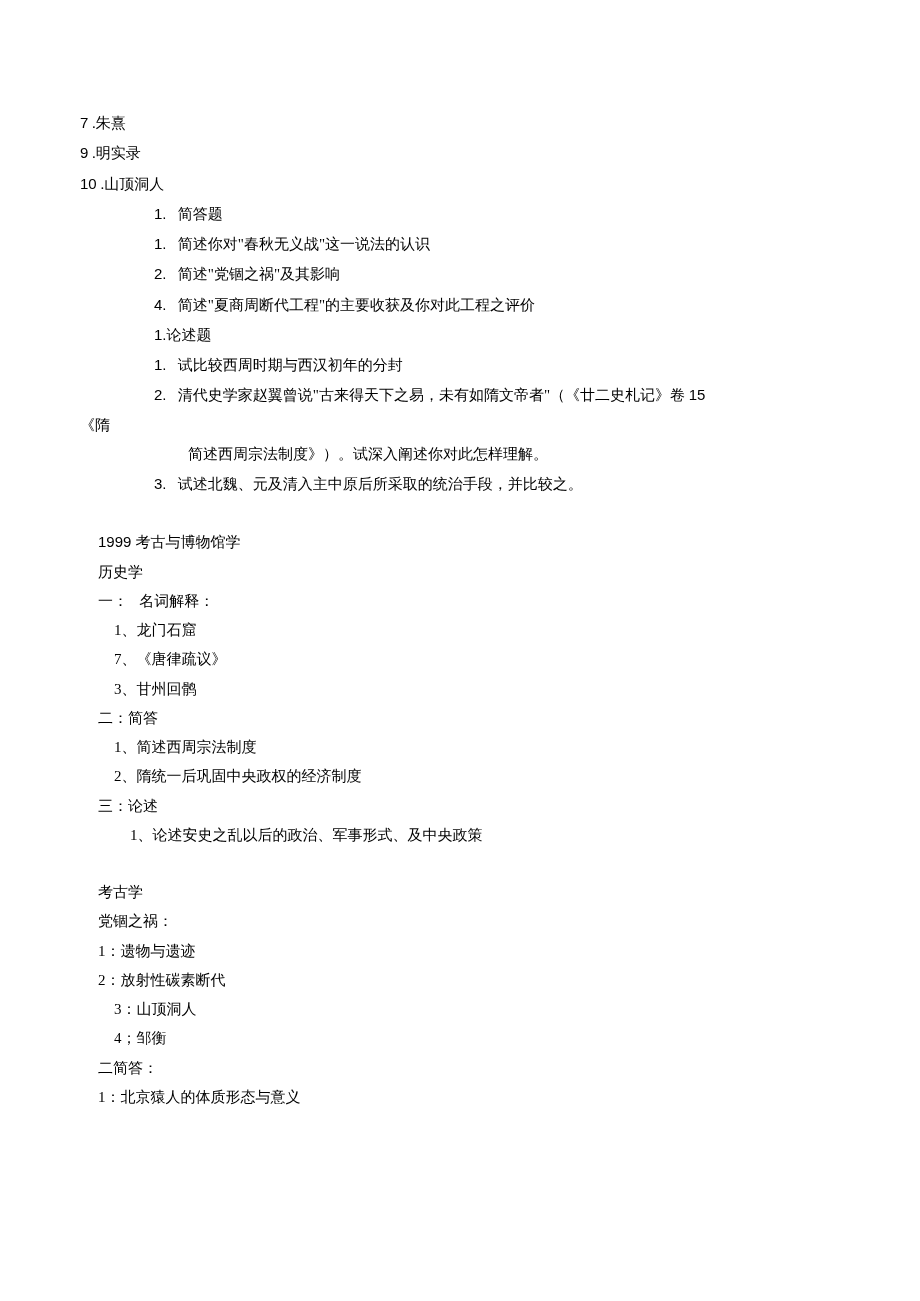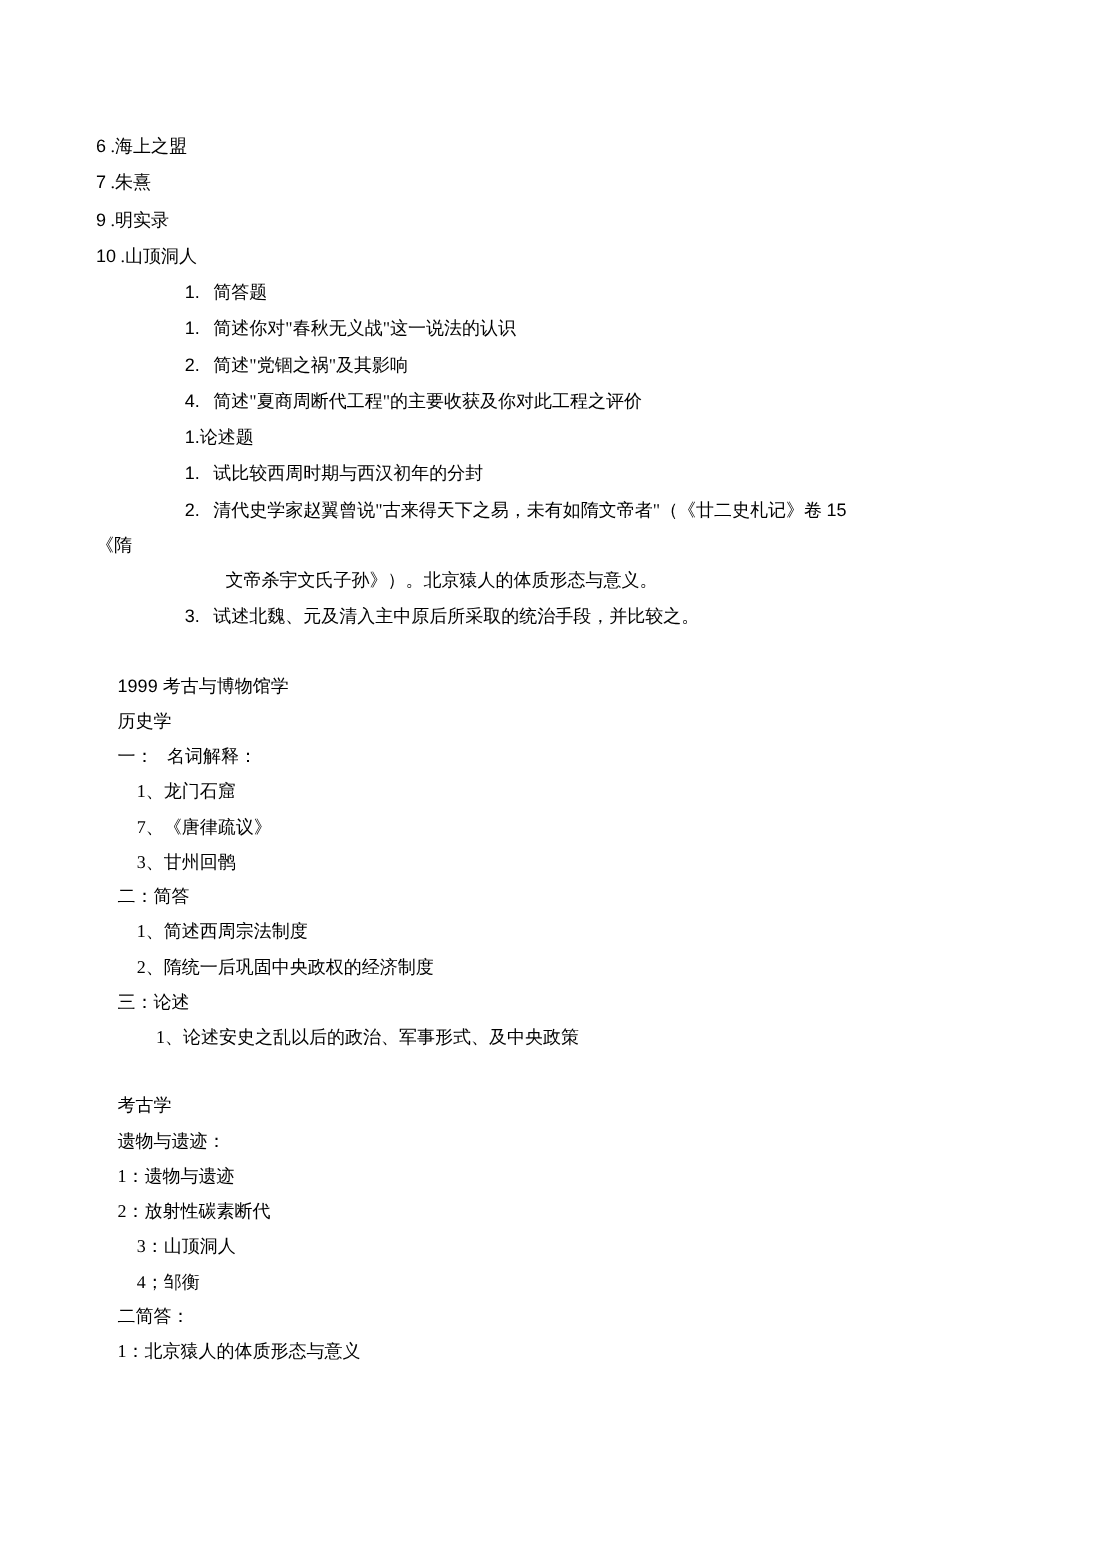--- a/index.html
+++ b/index.html
@@ -27,56 +27,55 @@
   .indent-sub { padding-left: 34px; }
   .indent-sub2 { padding-left: 50px; }
   .gap { height: 28px; }
   .hang { padding-left: 0px; }
 </style>
 </head>
 <body>
 
 <div class="page">
 
-  <div class="line indent-0"><span class="num-en">6</span><span> .海上之盟</span></div>
   <div class="line indent-0"><span class="num-en">7</span><span> .朱熹</span></div>
   <div class="line indent-0"><span class="num-en">9</span><span> .明实录</span></div>
   <div class="line indent-0"><span class="num-en">10</span><span> .山顶洞人</span></div>
 
   <div class="line indent-3"><span class="num-en">1.</span><span>   简答题</span></div>
   <div class="line indent-3"><span class="num-en">1.</span><span>   简述你对"春秋无义战"这一说法的认识</span></div>
   <div class="line indent-3"><span class="num-en">2.</span><span>   简述"党锢之祸"及其影响</span></div>
   <div class="line indent-3"><span class="num-en">4.</span><span>   简述"夏商周断代工程"的主要收获及你对此工程之评价</span></div>
 
   <div class="line indent-3"><span class="num-en">1.</span><span>论述题</span></div>
   <div class="line indent-3"><span class="num-en">1.</span><span>   试比较西周时期与西汉初年的分封</span></div>
   <div class="line indent-3"><span class="num-en">2.</span><span>   清代史学家赵翼曾说"古来得天下之易，未有如隋文帝者"（《廿二史札记》卷 </span><span class="num-en">15</span></div>
   <div class="line hang"><span>《隋</span></div>
-  <div class="line" style="padding-left:108px;"><span>文帝杀宇文氏子孙》）。北京猿人的体质形态与意义。</span></div>
+  <div class="line" style="padding-left:108px;"><span>简述西周宗法制度》）。试深入阐述你对此怎样理解。</span></div>
   <div class="line indent-3"><span class="num-en">3.</span><span>   试述北魏、元及清入主中原后所采取的统治手段，并比较之。</span></div>
 
   <div class="gap"></div>
 
   <div class="line indent-sec"><span class="num-en">1999 </span><span>考古与博物馆学</span></div>
 
   <div class="line indent-sec">历史学</div>
   <div class="line indent-sec">一：   名词解释：</div>
   <div class="line indent-sub">1、龙门石窟</div>
   <div class="line indent-sub">7、《唐律疏议》</div>
   <div class="line indent-sub">3、甘州回鹘</div>
   <div class="line indent-sec">二：简答</div>
   <div class="line indent-sub">1、简述西周宗法制度</div>
   <div class="line indent-sub">2、隋统一后巩固中央政权的经济制度</div>
   <div class="line indent-sec">三：论述</div>
   <div class="line indent-sub2">1、论述安史之乱以后的政治、军事形式、及中央政策</div>
 
   <div class="gap"></div>
 
   <div class="line indent-sec">考古学</div>
-  <div class="line indent-sec">遗物与遗迹：</div>
+  <div class="line indent-sec">党锢之祸：</div>
   <div class="line indent-sec">1：遗物与遗迹</div>
   <div class="line indent-sec">2：放射性碳素断代</div>
   <div class="line indent-sub">3：山顶洞人</div>
   <div class="line indent-sub">4；邹衡</div>
   <div class="line indent-sec">二简答：</div>
   <div class="line indent-sec">1：北京猿人的体质形态与意义</div>
 
 </div>
 
 </body></html>

